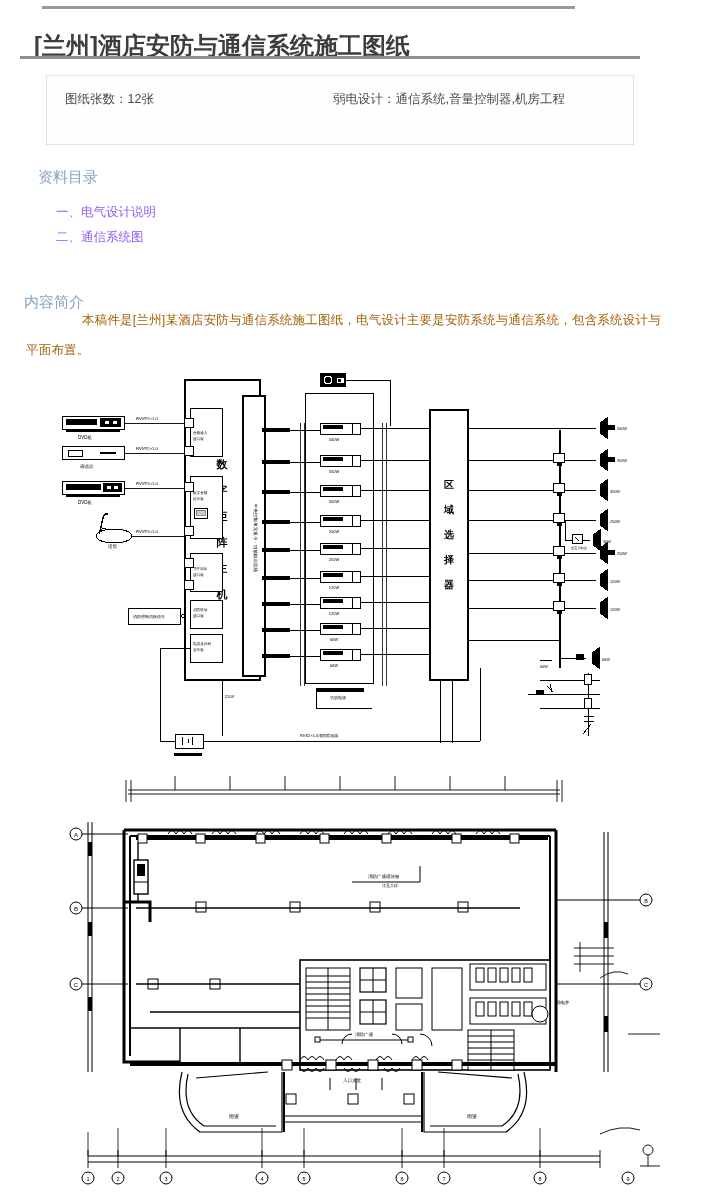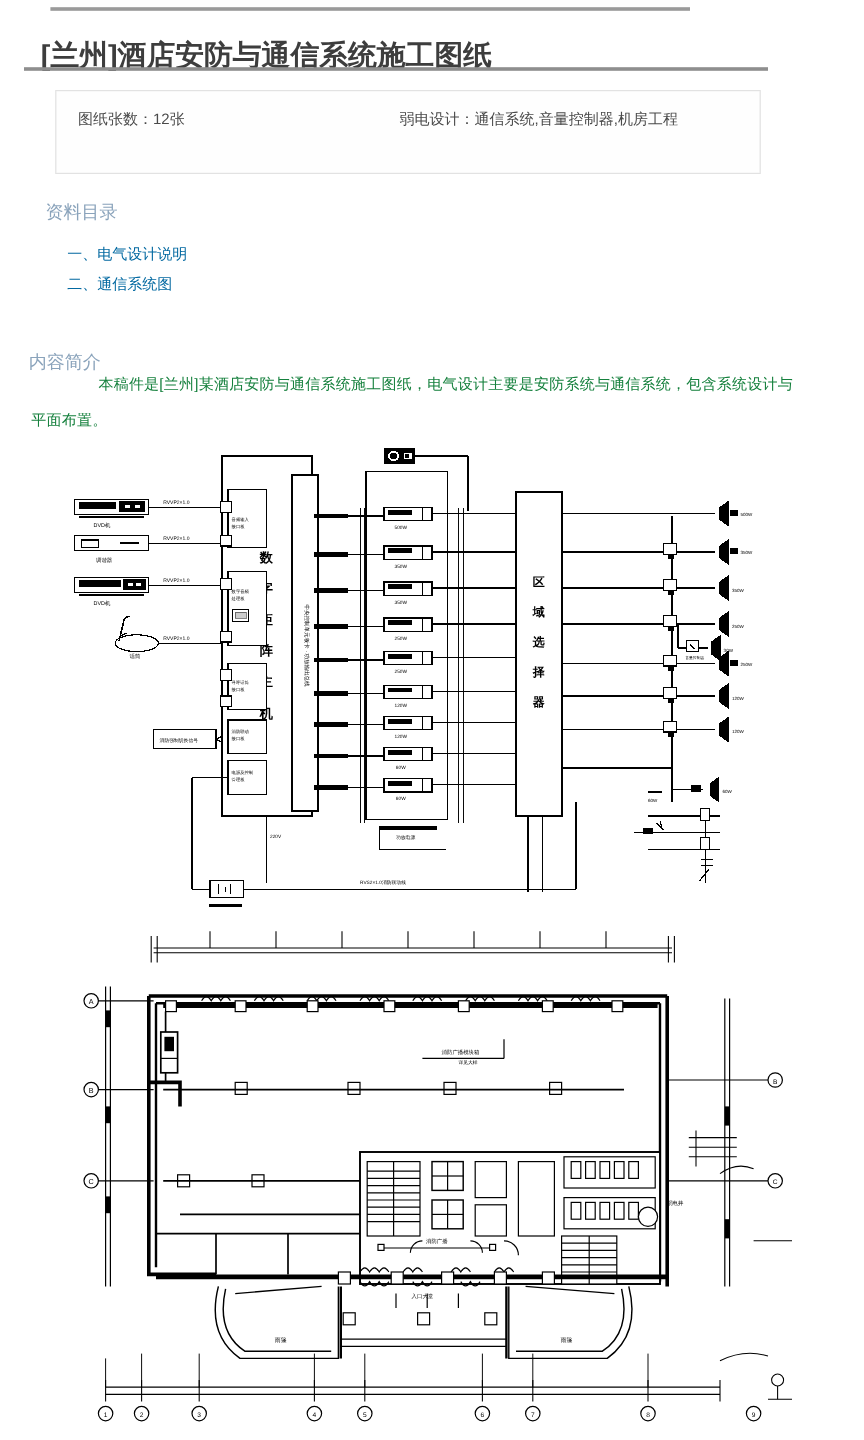--- a/index.html
+++ b/index.html
@@ -76,33 +76,33 @@
   
   .catalog-list {
     position: absolute;
     left: 56px; top: 200px;
     width: 400px;
     margin: 0; padding: 0;
     list-style: none;
   }
   .catalog-item {
     font-size: 12.5px;
-    color: #0369a1;
+    color: #8b5cf6;
     line-height: 25px;
     white-space: nowrap;
   }
 
   
   .intro-para {
     position: absolute;
     left: 26px; top: 305px;
     width: 640px;
     margin: 0;
     font-size: 12.5px;
-    color: #15803d;
+    color: #a16207;
     line-height: 30px;
     text-indent: 56px;
     letter-spacing: 0.2px;
   }
 
   
   .figure {
     position: absolute;
     background: #ffffff;
     overflow: hidden;

